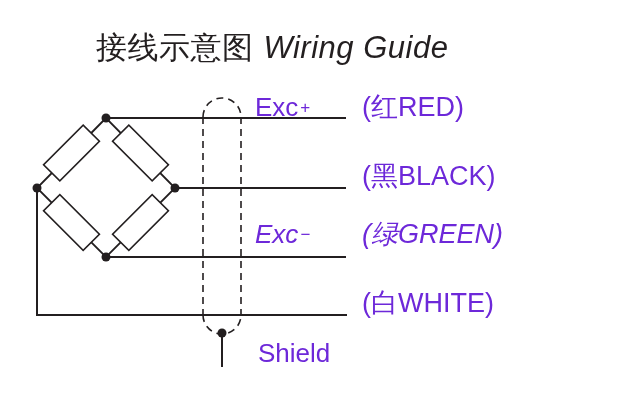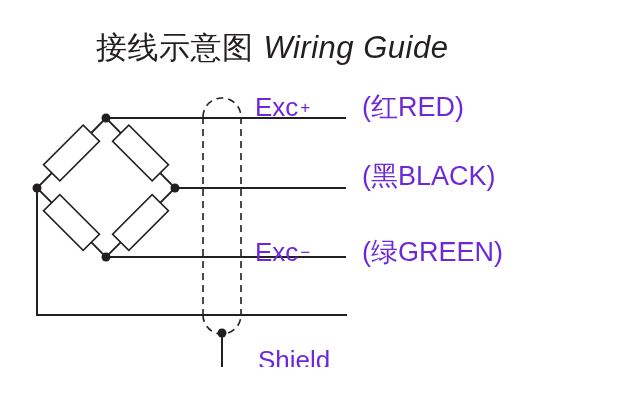--- a/index.html
+++ b/index.html
@@ -49,25 +49,25 @@
     position: relative;
     top: -3px;
     margin-left: 2px;
   }
   .color-label {
     left: 362px;
     font-size: 27px;
   }
   .shield-label {
     left: 258px;
-    top: 347px;
+    top: 340px;
   }
   .row0 { top: 94px; }
   .row1 { top: 163px; }
-  .row2 { top: 239px; }
+  .row2 { top: 221px; font-style: italic; }
   .row3 { top: 290px; }
 </style>
 </head>
 <body>
 
 <div class="canvas">
 
   <h1 class="title"><span>接线示意图</span><span class="en">Wiring Guide</span></h1>
 
   <svg class="diagram-svg" width="643" height="411" viewBox="0 0 643 411">
@@ -102,16 +102,17 @@
       </g>
     </g>
   </svg>
 
   <div class="label wire-label row0"><span>Exc</span><span class="sign">+</span></div>
   <div class="label wire-label row2"><span>Exc</span><span class="sign">−</span></div>
 
   <div class="label color-label row0">(红RED)</div>
   <div class="label color-label row1">(黑BLACK)</div>
   <div class="label color-label row2">(绿GREEN)</div>
+  <div class="label color-label row3">(白WHITE)</div>
 
   <div class="label shield-label">Shield</div>
 
 </div>
 
 </body></html>

